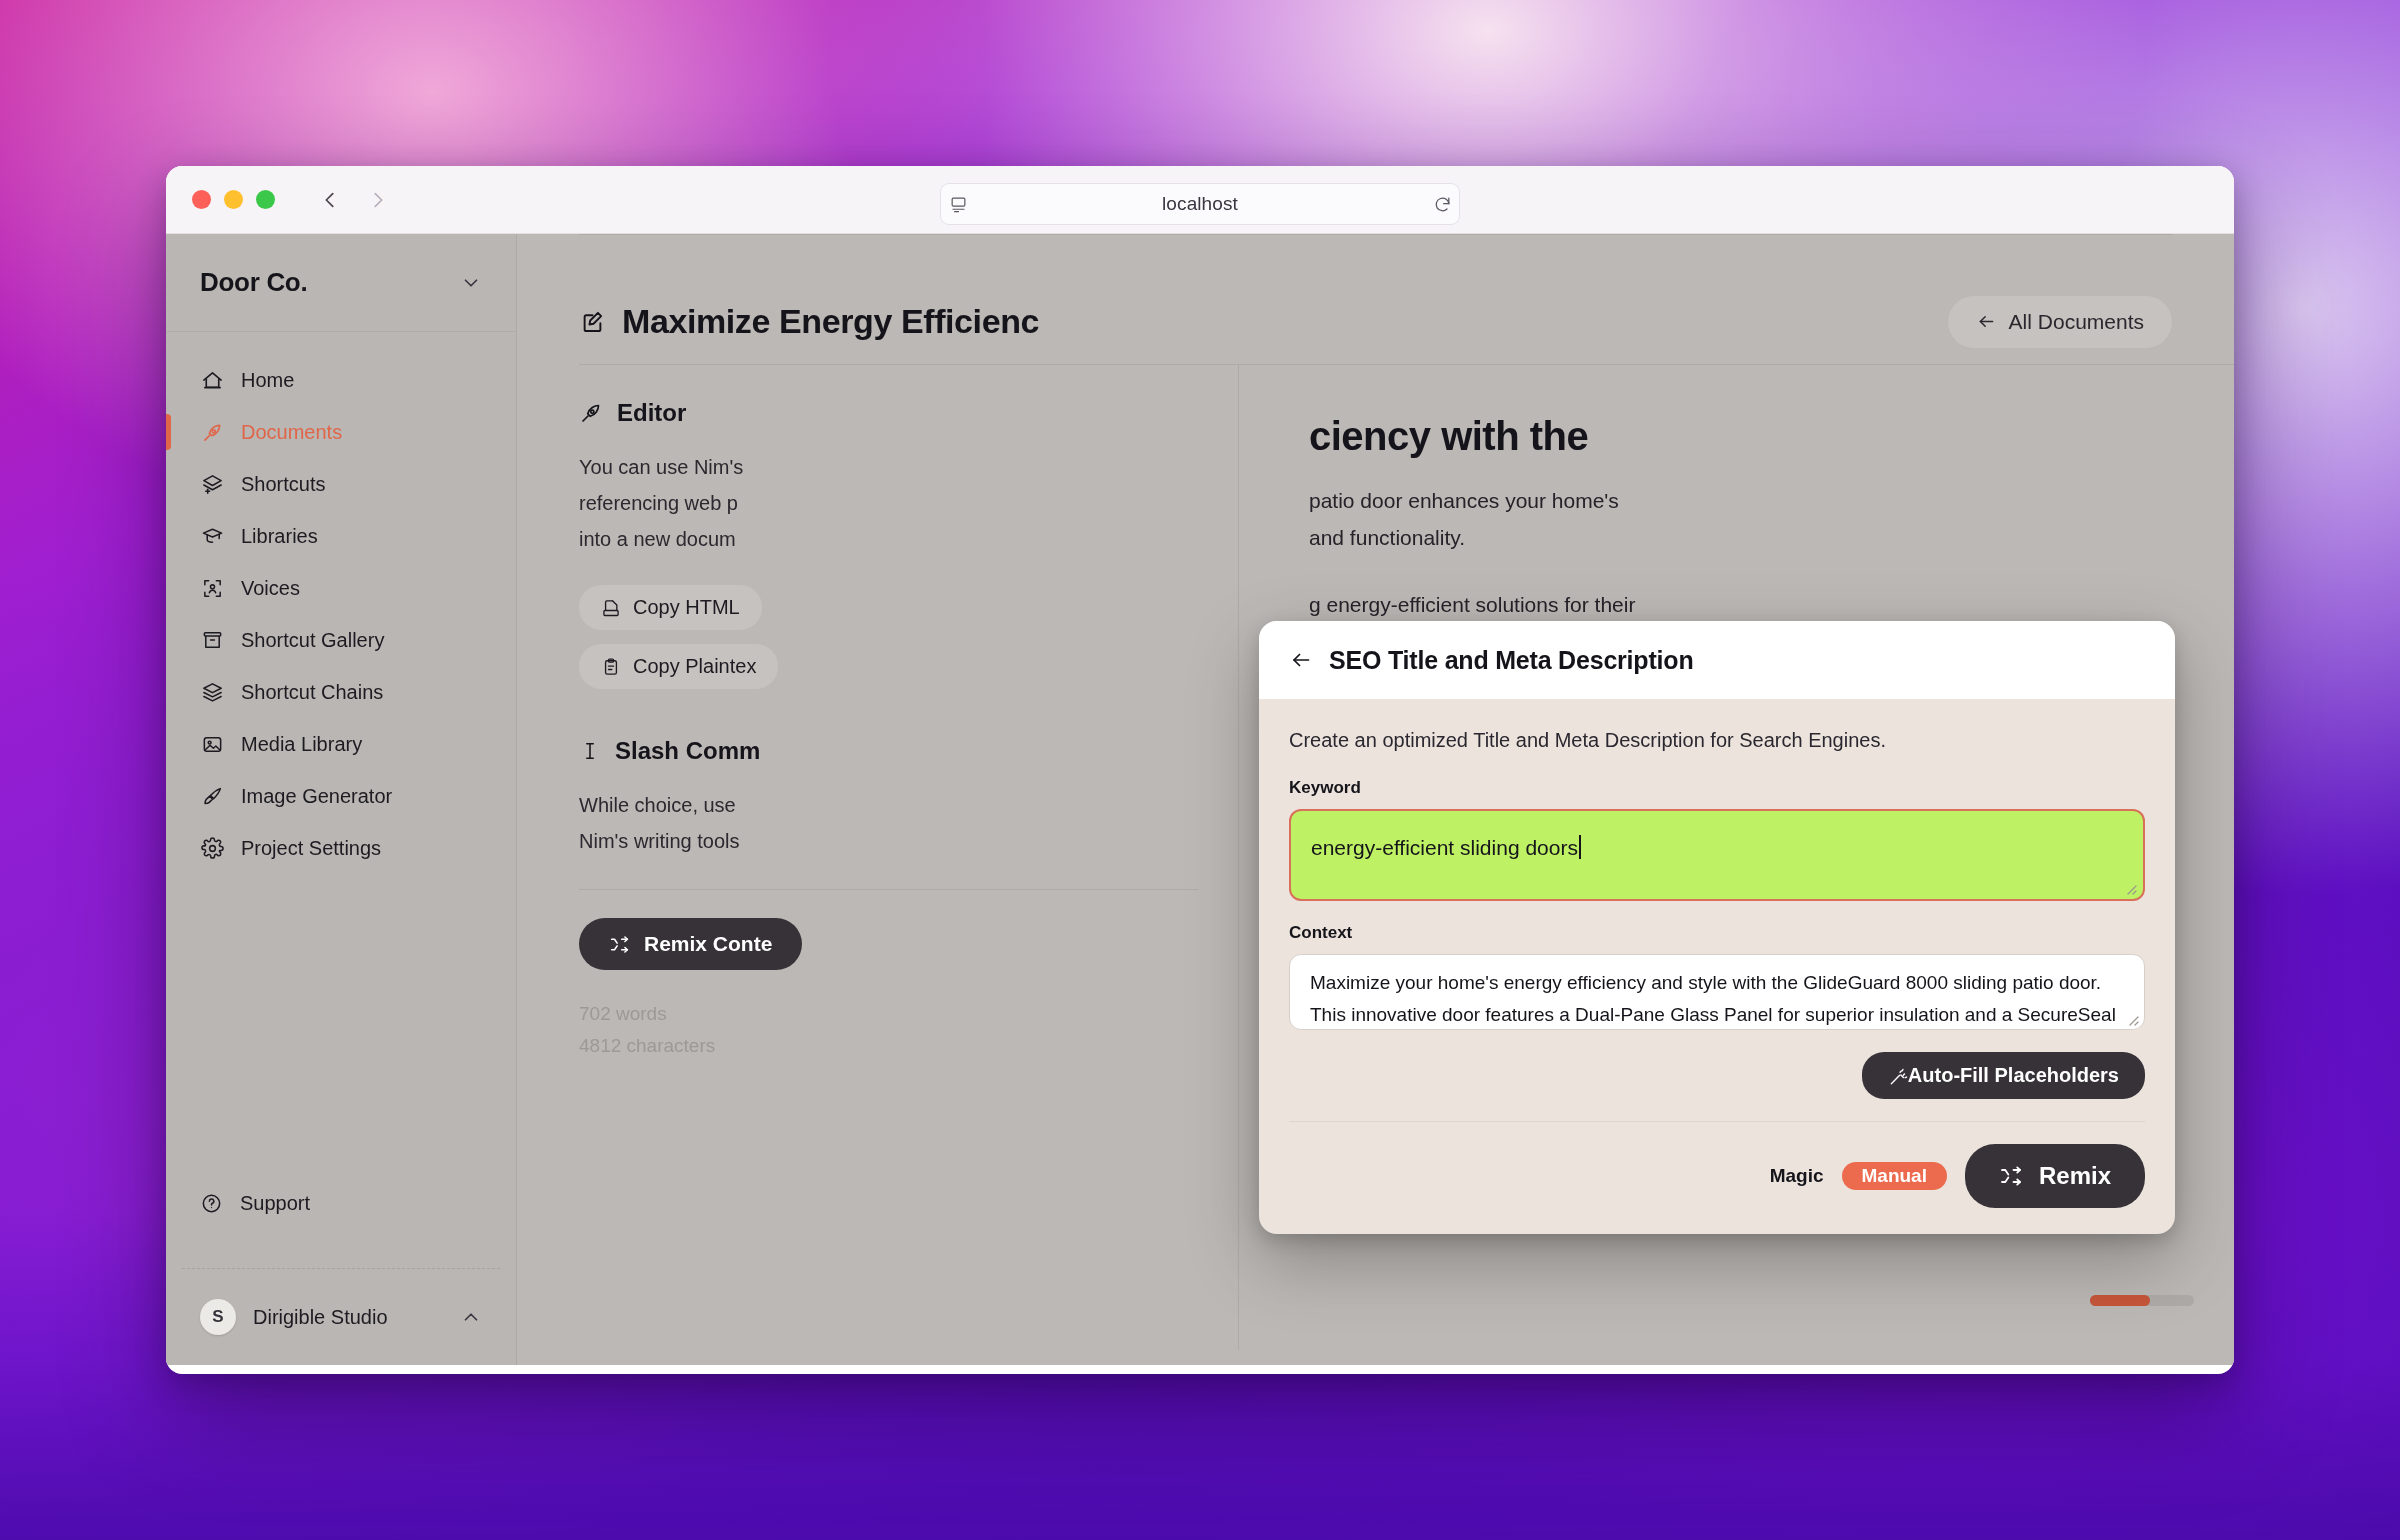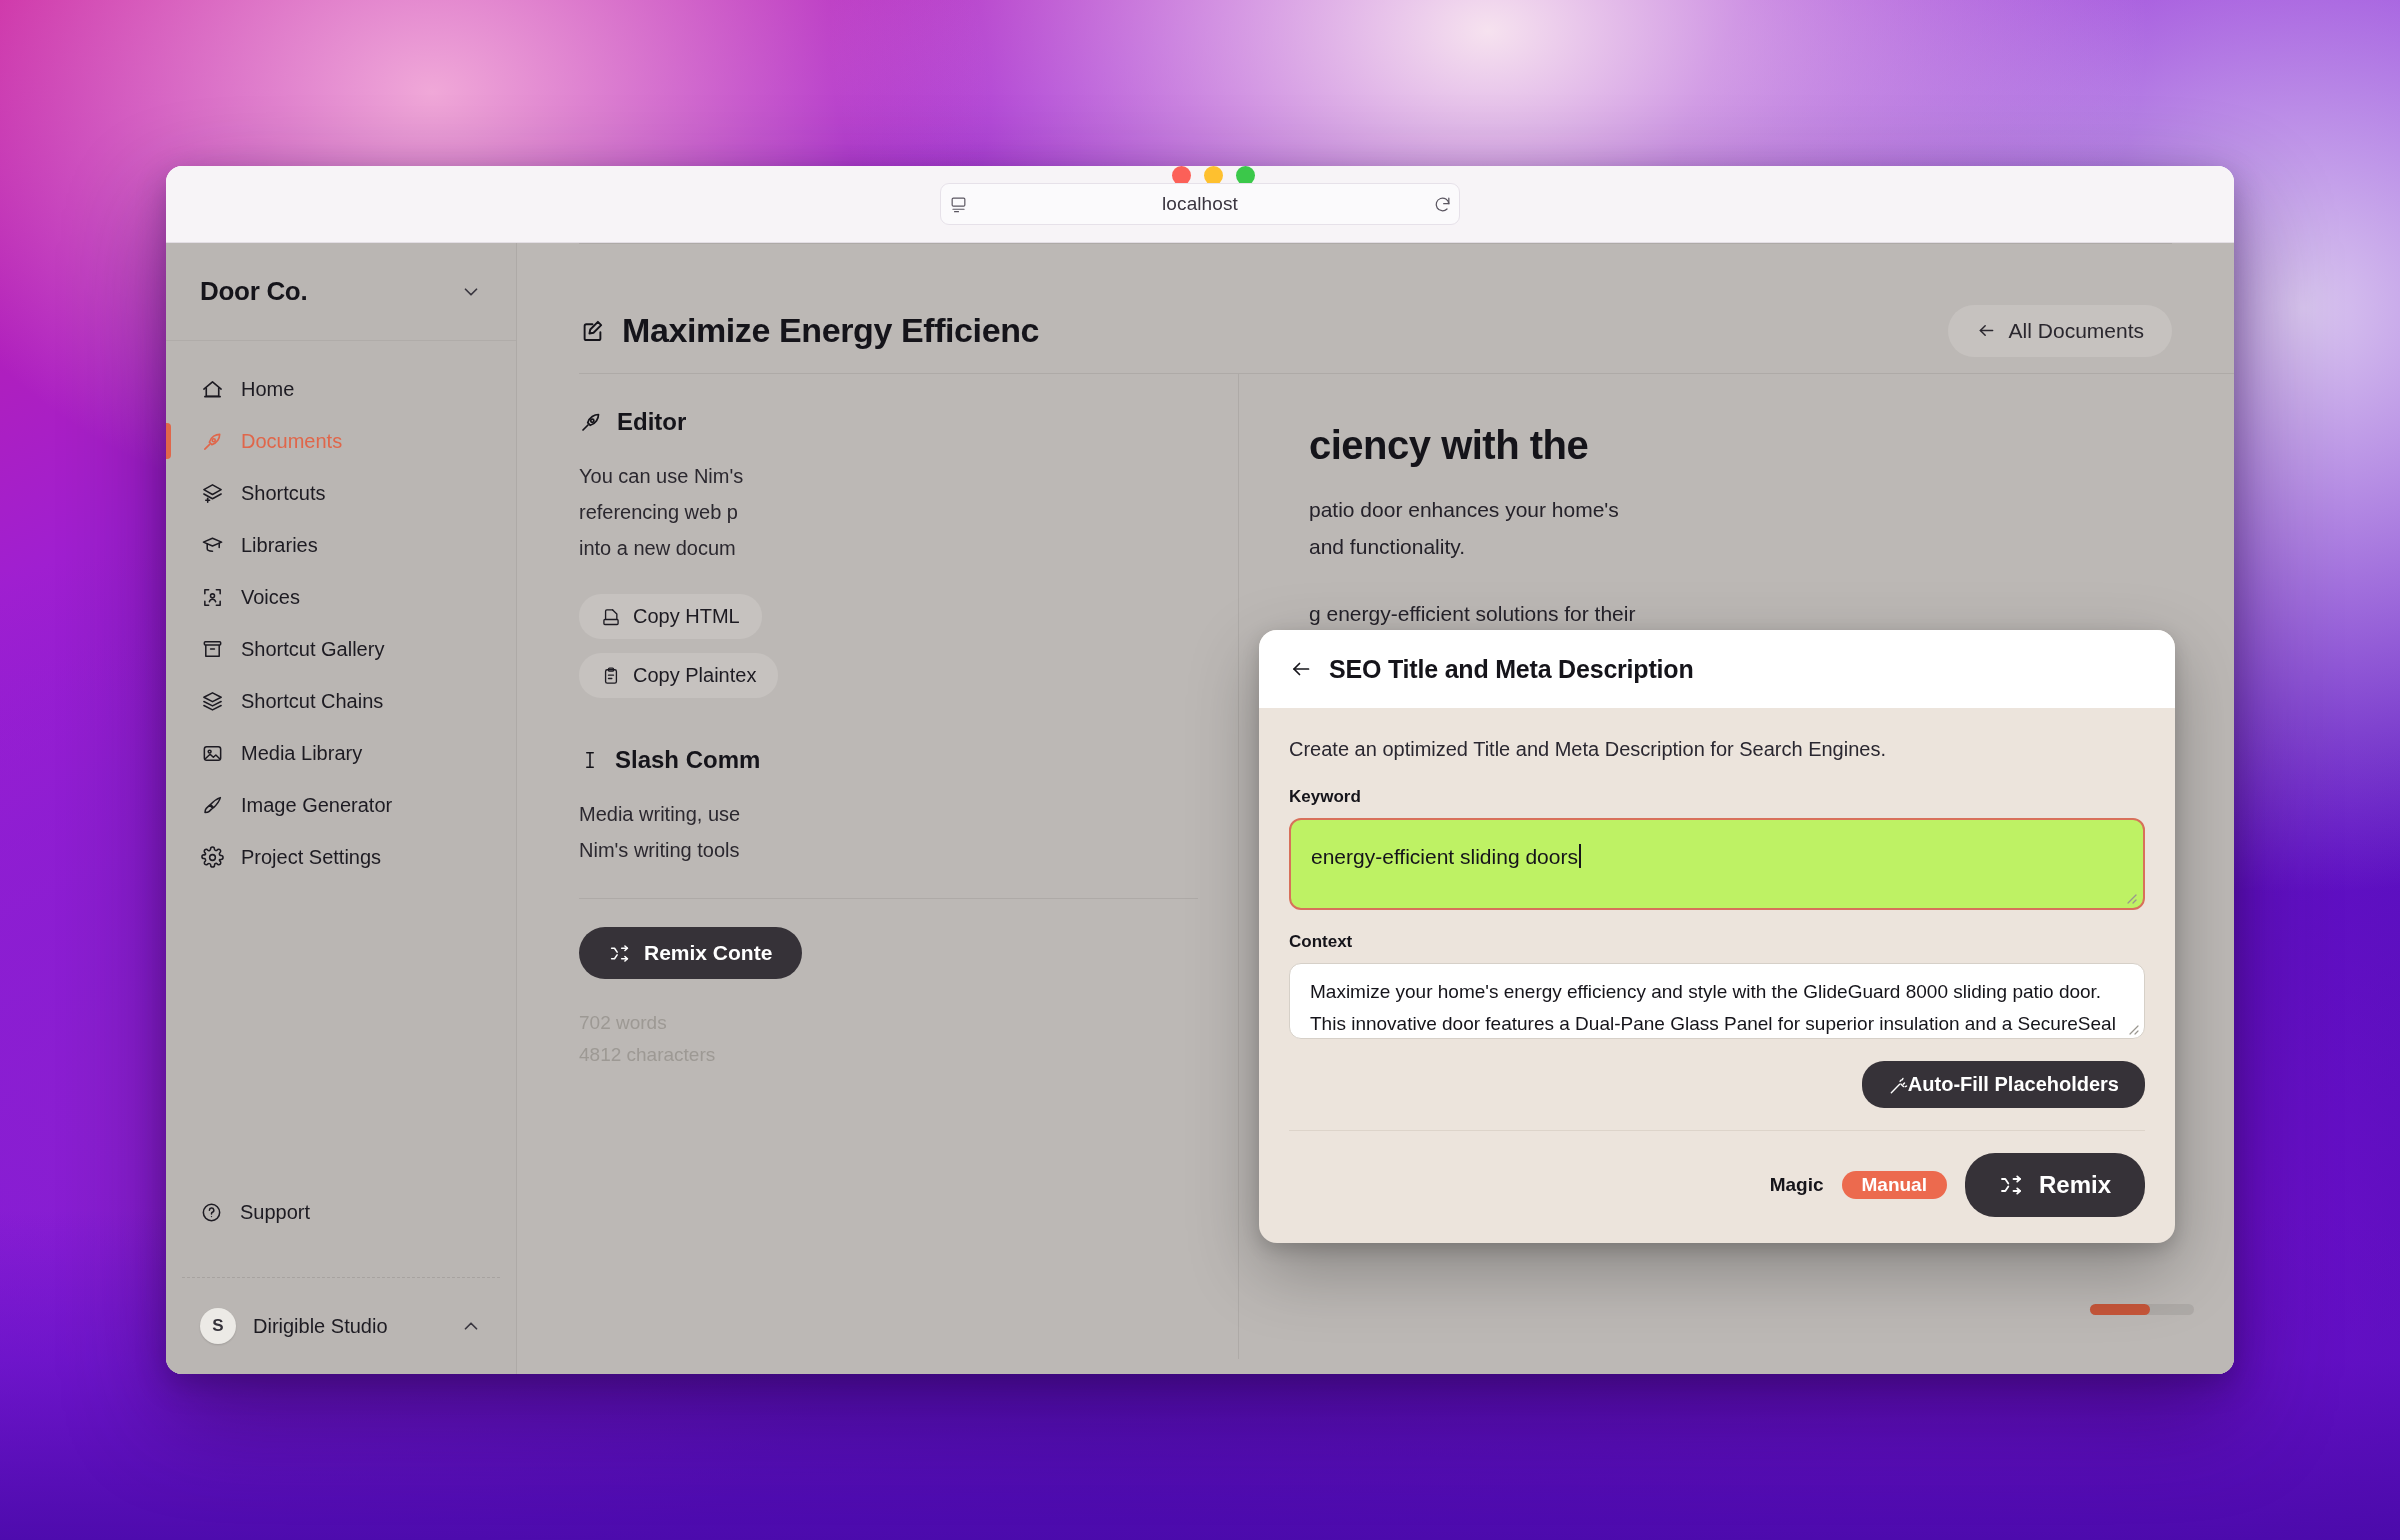--- a/index.html
+++ b/index.html
@@ -31,25 +31,24 @@
     position: absolute;
     left: 166px; top: 166px;
     width: 2068px; height: 1208px;
     border-radius: 16px;
     overflow: hidden;
     background: #fff;
     box-shadow: 0 40px 100px rgba(30,0,60,.45), 0 10px 30px rgba(30,0,60,.3);
   }
   .titlebar {
     position: relative;
-    height: 77px;
+    height: 68px;
     background: #f7f4f7;
     display: flex; align-items: center;
     border-bottom: 1px solid #e3dee4;
-    flex-direction: column;
   }
   .traffic { display: flex; gap: 13px; margin-left: 26px; }
   .dot { width: 19px; height: 19px; border-radius: 50%; }
   .dot.r { background: #fc6058; }
   .dot.y { background: #fec02f; }
   .dot.g { background: #3bc84a; }
   .navbtns { display: flex; gap: 10px; margin-left: 36px; }
   .navbtn {
     width: 38px; height: 38px;
     display: flex; align-items: center; justify-content: center;
@@ -563,21 +562,21 @@
               <span>
                 <svg width="22" height="22" viewBox="0 0 24 24" fill="none" stroke="#15141a" stroke-width="1.7" stroke-linecap="round" stroke-linejoin="round">
                     <line x1="12" y1="4" x2="12" y2="20"></line>
                     <line x1="8.5" y1="4" x2="15.5" y2="4"></line>
                     <line x1="8.5" y1="20" x2="15.5" y2="20"></line>
                   </svg>
               </span>
               <span>Slash Comm</span>
             </div>
             <div class="pane-text">
-              <div>Media writing, use</div>
+              <div>While choice, use</div>
               <div>Nim's writing tools</div>
             </div>
 
             <div class="pane-sep"></div>
 
             <div class="dark-btn">
               <span>
                 <svg width="21" height="21" viewBox="0 0 24 24" fill="none" stroke="#fff" stroke-width="1.8" stroke-linecap="round" stroke-linejoin="round">
                     <path d="M3 6h3.3l3 4.5"></path>
                     <path d="M3 18h3.3l3-4.5"></path>

